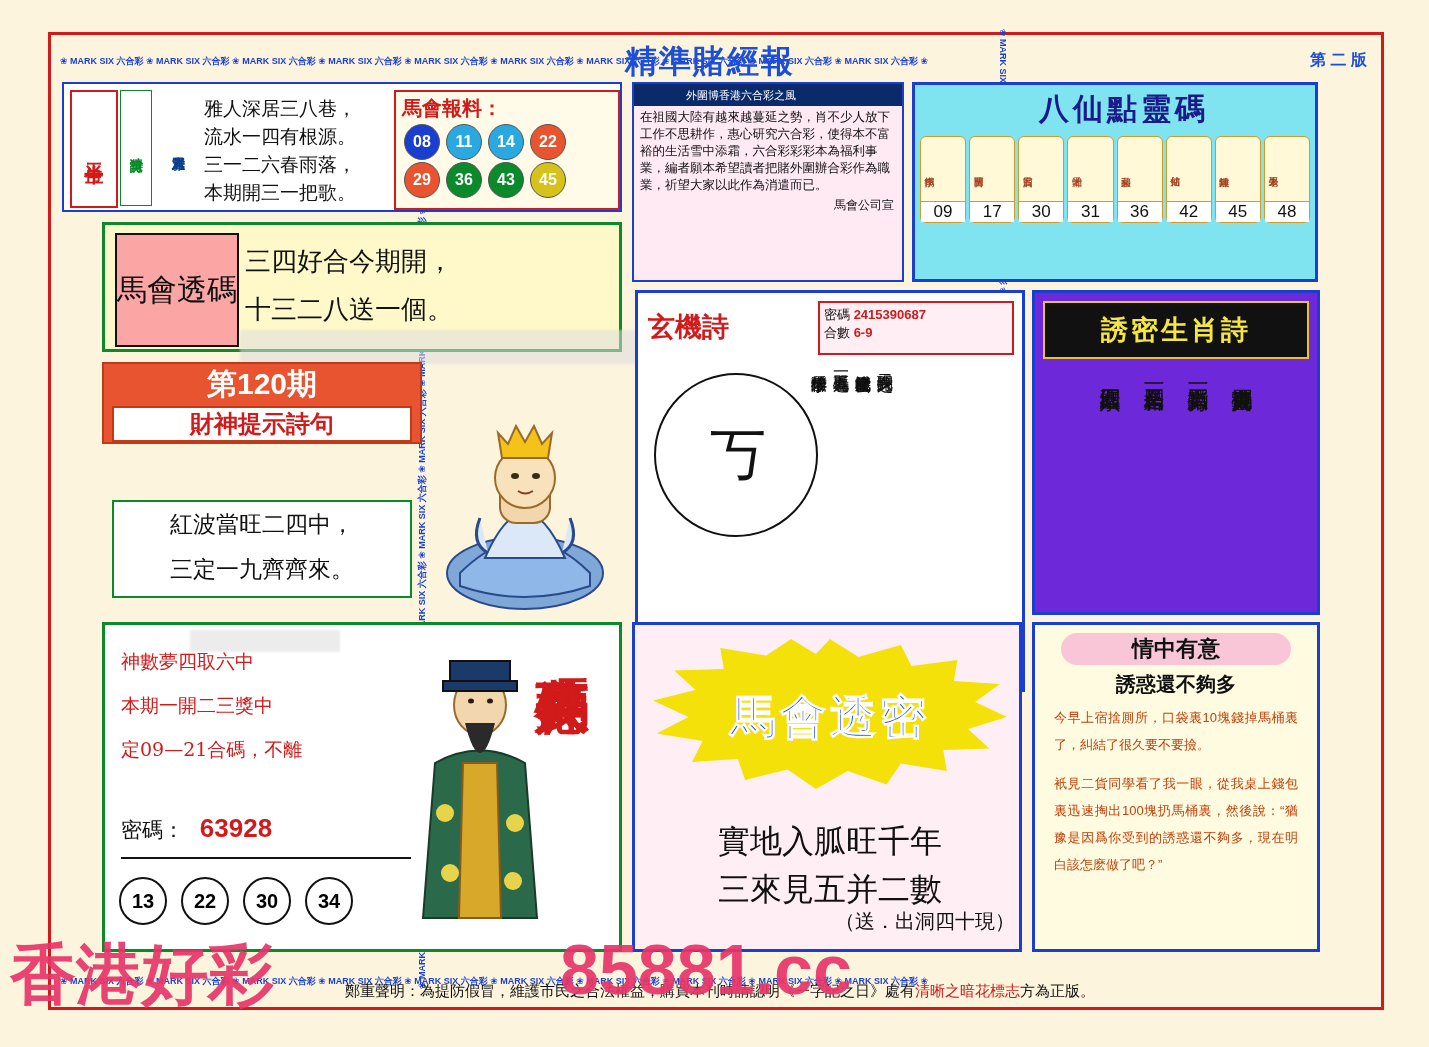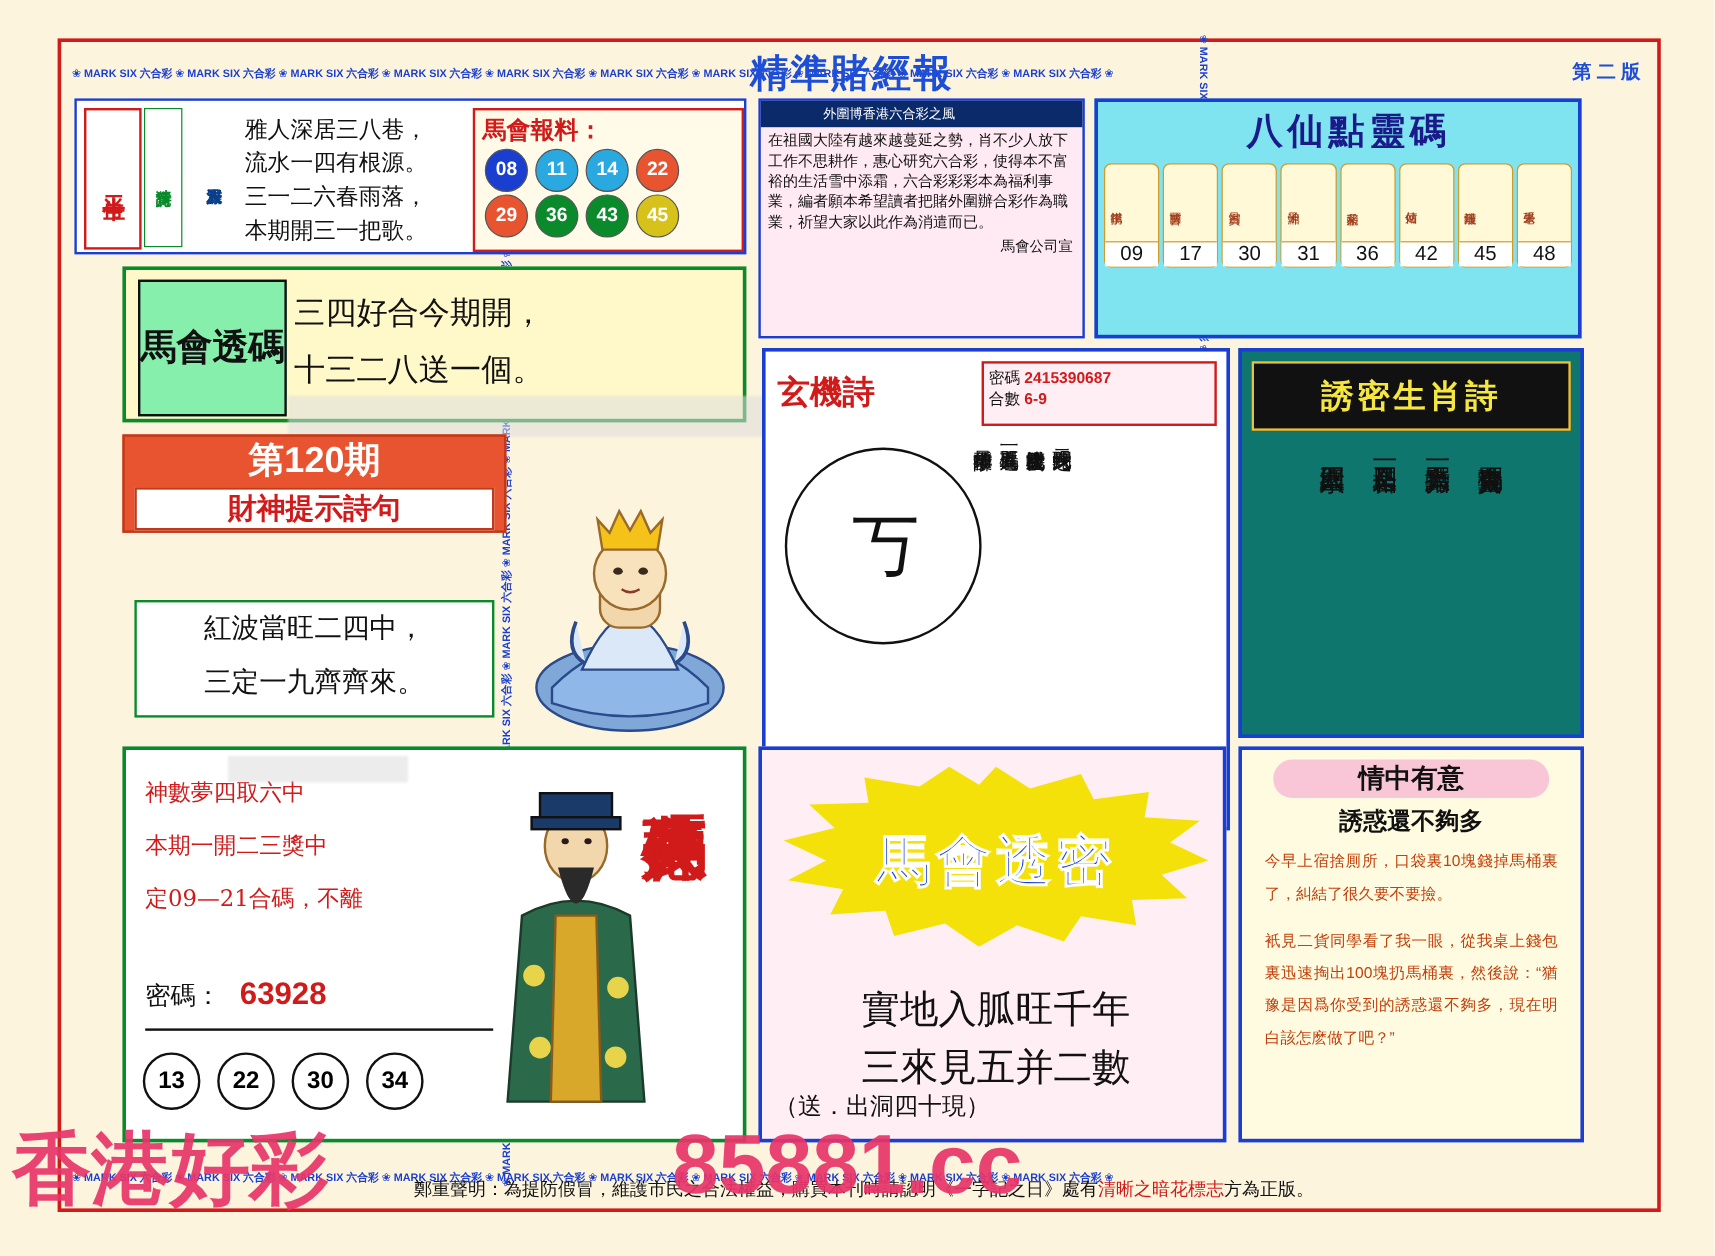--- a/index.html
+++ b/index.html
@@ -26,22 +26,22 @@
     display:flex;align-items:center;justify-content:center;font-weight:bold;}
   #zodiac .lines{position:absolute;left:140px;top:10px;width:180px;height:112px;color:#111;font-size:19px;line-height:28px;
     font-family:"DejaVu Serif",serif;}
   #zodiac .mh{position:absolute;left:330px;top:6px;width:222px;height:116px;border:2px solid #d11a1a;background:#fffbe8;}
   #zodiac .mh .t{color:#d11a1a;font-size:20px;font-weight:bold;padding:3px 0 0 6px;}
   .balls{display:flex;gap:6px;padding:2px 0 0 8px;}
   .ball{width:34px;height:34px;border-radius:50%;color:#fff;font-size:16px;font-weight:bold;
     display:flex;align-items:center;justify-content:center;border:1px solid #555;}
   
   #mahui{left:102px;top:222px;width:520px;height:130px;border:3px solid #0a8a2a;background:#fff8c9;}
-  #mahui .lbl{position:absolute;left:10px;top:8px;width:120px;height:110px;border:2px solid #111;background:#86efac;
-    color:#111;font-size:30px;font-weight:bold;display:flex;align-items:center;justify-content:center;line-height:38px;
+  #mahui .lbl{position:absolute;left:10px;top:8px;width:120px;height:110px;border:2px solid #111;background:#fca5a5;
+    color:#111;font-size:30px;font-weight:normal;display:flex;align-items:center;justify-content:center;line-height:38px;
     font-family:"DejaVu Serif",serif;}
   #mahui .txt{position:absolute;left:140px;top:12px;width:370px;color:#111;font-size:26px;line-height:48px;
     font-family:"DejaVu Serif",serif;}
   
   #issue{left:102px;top:362px;width:320px;height:82px;background:#e8542f;border:2px solid #c03a1a;}
   #issue .t{color:#fff;font-size:30px;font-weight:bold;text-align:center;line-height:40px;}
   #issue .t2{margin:2px 8px 0 8px;background:#fff;border:2px solid #c03a1a;color:#d11a1a;font-size:24px;font-weight:bold;text-align:center;}
   #poembox{left:112px;top:500px;width:300px;height:98px;border:2px solid #0a8a2a;background:#fff;}
   #poembox .p{color:#111;font-size:23px;line-height:45px;text-align:center;font-family:"DejaVu Serif",serif;}
   .godimg{position:absolute;left:430px;top:358px;width:190px;height:255px;}
@@ -61,41 +61,41 @@
   #xuanji{left:635px;top:290px;width:390px;height:402px;border:3px solid #1a3fd0;background:#fff;}
   #xuanji .t{position:absolute;left:10px;top:16px;color:#d11a1a;font-size:27px;font-weight:bold;font-family:"DejaVu Serif",serif;}
   #xuanji .code{position:absolute;left:180px;top:8px;width:196px;height:54px;border:2px solid #d11a1a;background:#ffeef4;font-size:13px;color:#111;padding:3px 4px;box-sizing:border-box;}
   #xuanji .code b{color:#d11a1a;}
   #xuanji .vcols{position:absolute;left:172px;top:70px;display:flex;flex-direction:row-reverse;gap:4px;}
   #xuanji .vcols span{font-size:16px;color:#111;line-height:18px;font-family:"DejaVu Serif",serif;}
   #xuanji .circle{position:absolute;left:16px;top:80px;width:160px;height:160px;border:2px solid #111;border-radius:50%;}
   #xuanji .circle .g{position:absolute;left:54px;top:42px;font-size:56px;color:#111;font-family:"DejaVu Serif",serif;}
   #xuanji .foot{position:absolute;left:12px;bottom:8px;width:364px;text-align:center;color:#d11a1a;font-size:19px;font-family:Liberation Sans, sans-serif;}
   
-  #miscode{left:1032px;top:290px;width:288px;height:325px;border:3px solid #1a3fd0;background:#0f766e;}
+  #miscode{left:1032px;top:290px;width:288px;height:325px;border:3px solid #1a3fd0;background:#6d28d9;}
   #miscode .hdr{margin:8px;height:54px;background:#111;border:2px solid #e8c33a;display:flex;align-items:center;justify-content:center;}
   #miscode .hdr span{color:#f5e642;font-size:27px;font-weight:bold;letter-spacing:3px;}
   #miscode .cols{display:flex;flex-direction:row-reverse;justify-content:center;gap:18px;padding-top:6px;}
   #miscode .cols span{font-size:21px;color:#111;line-height:26px;font-family:"DejaVu Serif",serif;}
   
   #dream{left:102px;top:622px;width:520px;height:330px;border:3px solid #0a8a2a;background:#fff;}
   #dream .hand{position:absolute;left:16px;top:14px;width:290px;color:#d11a1a;font-size:19px;line-height:44px;font-family:"DejaVu Serif",serif;}
   #dream .pw{position:absolute;left:16px;top:188px;color:#111;font-size:21px;}
   #dream .pw b{color:#d11a1a;font-size:26px;margin-left:10px;}
   #dream .hr{position:absolute;left:16px;top:232px;width:290px;border-top:2px solid #111;}
   #dream .nums{position:absolute;left:14px;top:252px;display:flex;gap:14px;}
   #dream .nums div{width:44px;height:44px;border:2px solid #111;border-radius:50%;display:flex;align-items:center;justify-content:center;font-size:20px;font-weight:bold;}
   #dream .vt{position:absolute;right:14px;top:10px;font-size:54px;color:#d11a1a;font-weight:bold;font-family:"DejaVu Serif",serif;line-height:84px;}
   
   #burst{left:632px;top:622px;width:390px;height:330px;border:3px solid #1a3fd0;background:#ffeef4;}
   .star{position:absolute;left:18px;top:14px;width:354px;height:150px;background:#f5e10a;
     clip-path:polygon(50% 0%,58% 12%,70% 4%,73% 18%,86% 14%,85% 28%,98% 30%,91% 42%,100% 52%,89% 60%,95% 73%,82% 74%,83% 88%,70% 83%,66% 97%,55% 88%,46% 100%,38% 87%,26% 94%,24% 80%,11% 82%,14% 68%,1% 63%,10% 52%,0% 41%,12% 34%,6% 21%,20% 20%,19% 6%,32% 11%,39% 0%,46% 10%);}
   #burst .stxt{position:absolute;left:18px;top:62px;width:354px;text-align:center;font-size:46px;font-weight:bold;color:#1a3fd0;-webkit-text-stroke:1px #fff;font-family:"DejaVu Serif",serif;letter-spacing:4px;}
   #burst .l1{position:absolute;left:10px;top:192px;width:370px;text-align:center;font-size:32px;color:#111;font-family:"DejaVu Serif",serif;line-height:48px;}
-  #burst .l3{position:absolute;left:10px;bottom:14px;width:370px;text-align:left;font-size:20px;color:#111;font-family:"DejaVu Serif",serif;}
+  #burst .l3{position:absolute;left:10px;bottom:14px;width:370px;text-align:right;font-size:20px;color:#111;font-family:"DejaVu Serif",serif;}
   
   #story{left:1032px;top:622px;width:288px;height:330px;border:3px solid #1a3fd0;background:#fffbe0;}
   #story .pill{margin:8px auto 0 auto;width:230px;height:32px;background:#f9c6d8;border-radius:16px;text-align:center;
     font-size:22px;font-weight:bold;color:#111;line-height:32px;}
   #story .sub{text-align:center;font-size:20px;font-weight:bold;color:#111;margin-top:6px;}
   #story .p{padding:6px 19px;font-size:13px;line-height:27px;color:#c2410c;text-align:justify;}
   
   .footer{position:absolute;left:60px;top:982px;width:1320px;text-align:center;font-size:15px;color:#111;}
   .footer .r{color:#d11a1a;}
   .wm1{position:absolute;left:10px;top:930px;font-size:66px;font-weight:bold;color:#e8356a;opacity:.92;font-family:"DejaVu Serif",serif;}

